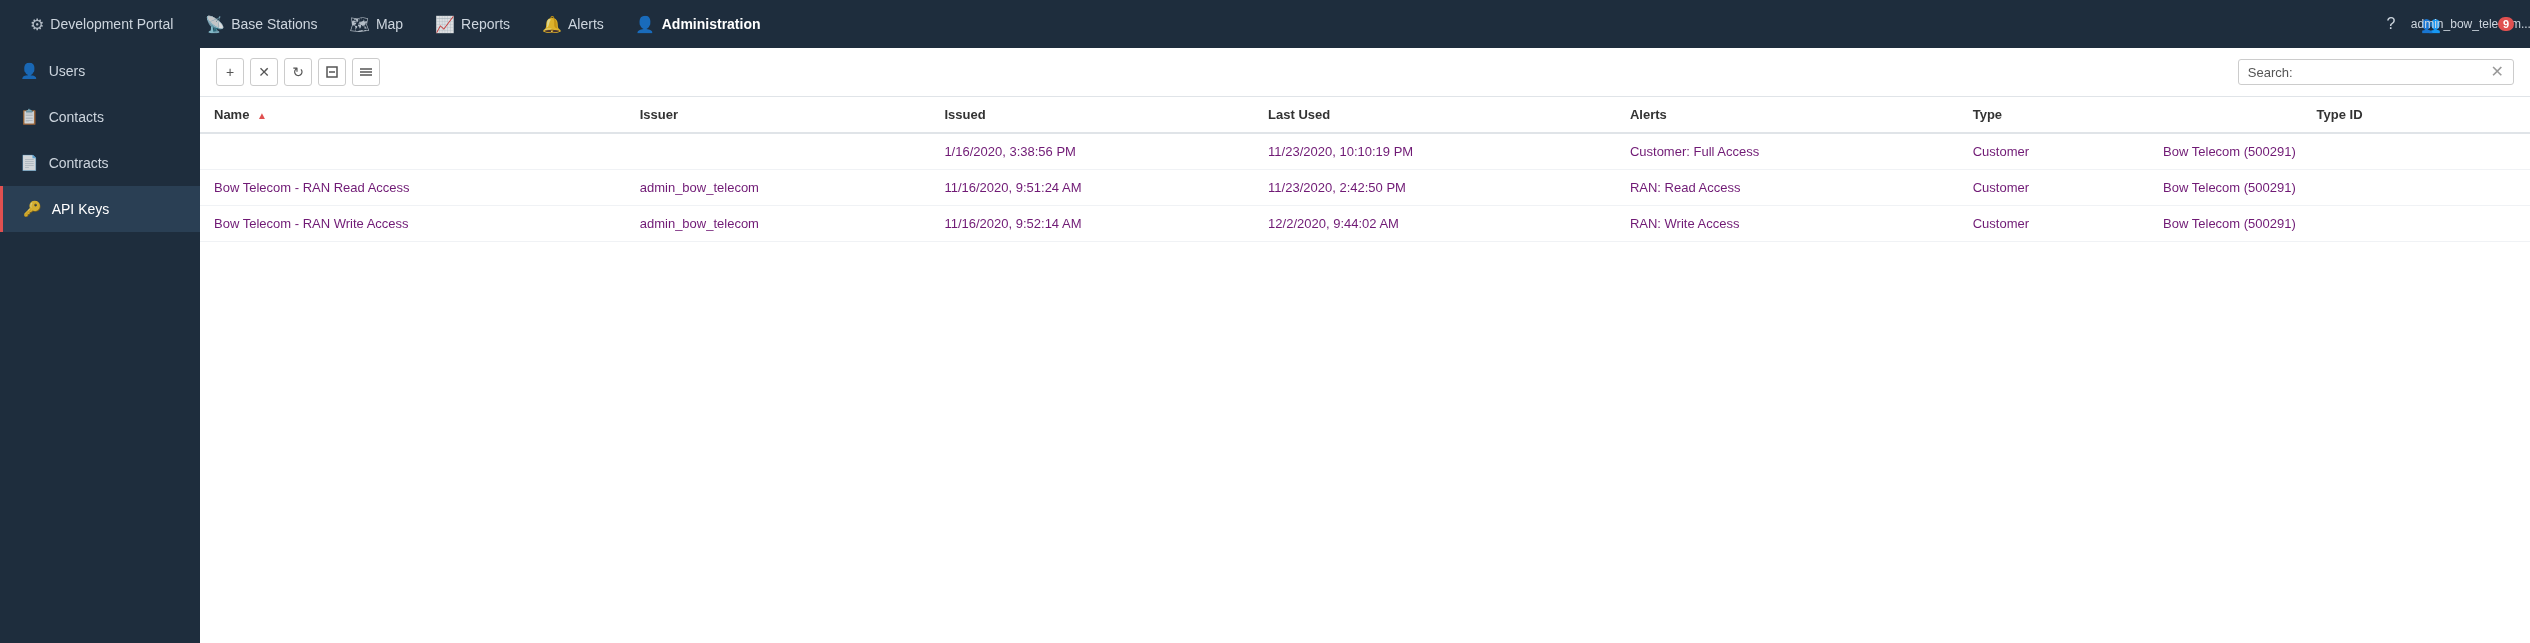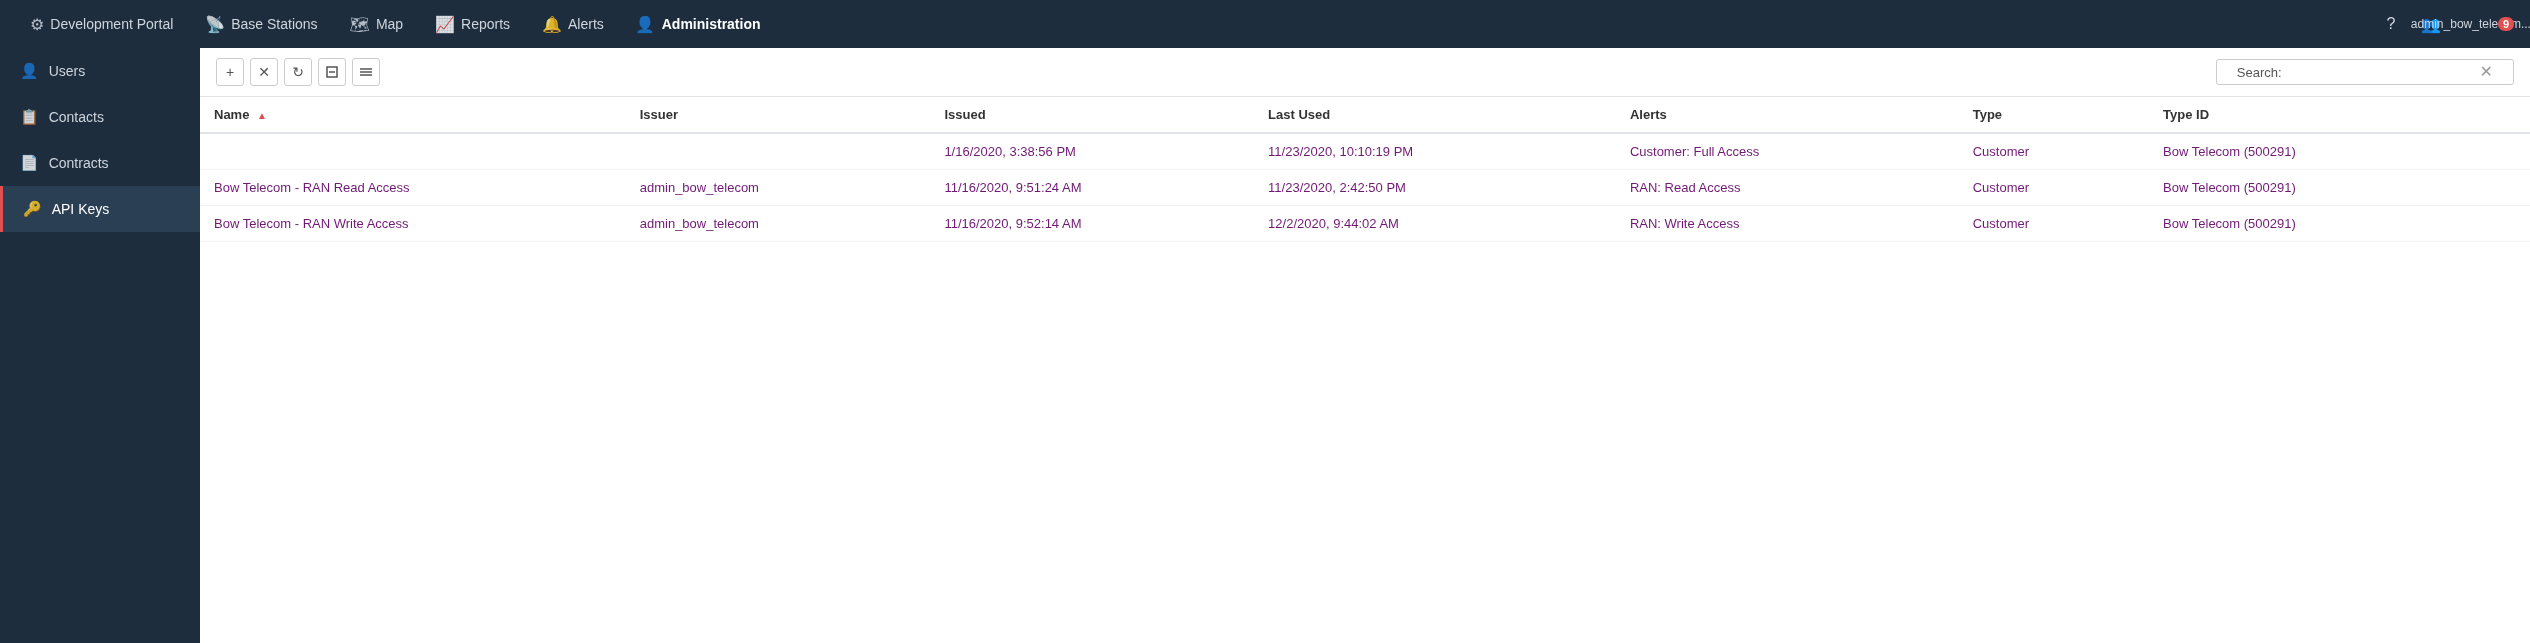--- a/index.html
+++ b/index.html
@@ -112,21 +112,21 @@
       justify-content: center;
       font-size: 14px;
       color: #555;
     }
     .toolbar-spacer { flex: 1; }
     .search-container {
       display: flex;
       align-items: center;
       border: 1px solid #ccc;
       border-radius: 3px;
-      padding: 4px 20px;
+      padding: 4px 9px;
       gap: 11px;
       background: #fff;
       min-width: 250px;
     }
     .search-label { color: #555; font-size: 13px; }
     .search-input {
       border: none;
       outline: none;
       font-size: 13px;
       flex: 1;
@@ -169,21 +169,21 @@
       border-bottom: 1px solid #f0f2f5;
       color: #701a75;
       white-space: nowrap;
     }
     .col-name { width: 220px; margin-left: 44px; }
     .col-issuer { width: 160px; }
     .col-issued { width: 170px; }
     .col-lastused { width: 190px; }
     .col-roles { width: 180px; }
     .col-type { width: 100px; }
-    .col-typeid { width: 200px; }
+    .col-typeid { width: 200px; text-align: center; }
   </style>
 </head>
 <body>
 
 <nav class="top-nav">
   <div class="nav-item">
     <span class="nav-icon">⚙</span>
     <span>Development Portal</span>
   </div>
   <div class="nav-item">

